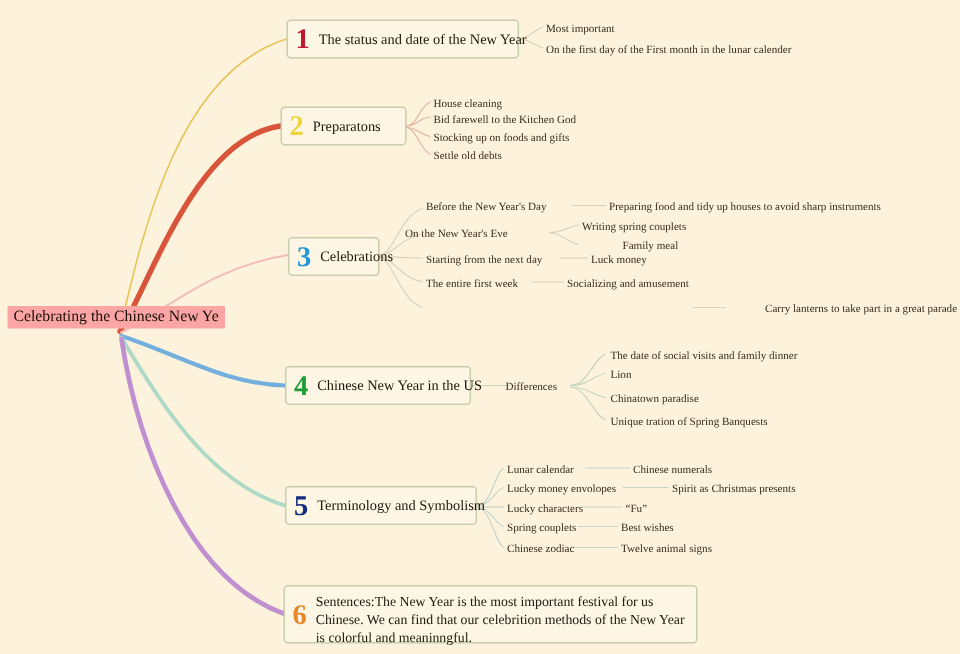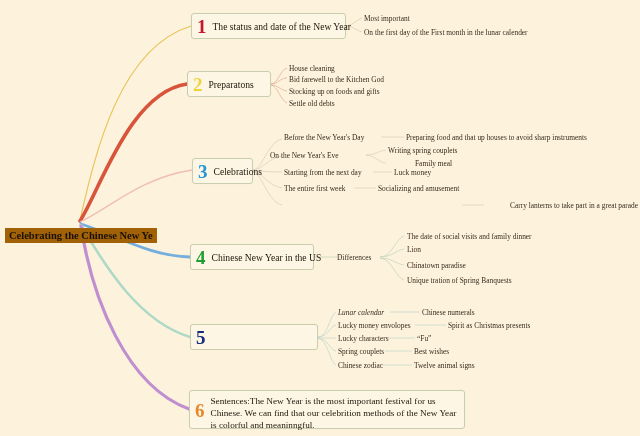--- a/index.html
+++ b/index.html
@@ -10,25 +10,25 @@
     overflow:hidden;
     position:relative;
   }
   #canvas{
     position:absolute;left:0;top:0;width:640px;height:436px;
   }
   svg#links{position:absolute;left:0;top:0;width:640px;height:436px;pointer-events:none;}
 
   .root-node{
     position:absolute;
-    left:5px; top:228px;
+    left:5px; top:204px;
     font-size:10.5px;
-    font-weight:bold;
+    font-weight:normal;
     color:#1a1008;
-    background:#a16207;
+    background:#fca5a5;
     padding:2px 4px;
     white-space:nowrap;
     z-index:5;
   }
 
   .mnode{
     position:absolute;
     background:#fdf6e4;
     border:1px solid #c9cfae;
     border-radius:3px;
@@ -153,41 +153,42 @@
 
   <div class="mnode" style="left:192px;top:158px;width:61px;height:26px;">
     <span class="mnum" style="color:#2196d8;">3</span>
     <span class="mlabel">Celebrations</span>
   </div>
   <div class="leaf" style="left:284px;top:133px;">Before the New Year's Day</div>
   <div class="leaf" style="left:270px;top:151px;">On the New Year's Eve</div>
   <div class="leaf" style="left:284px;top:168px;">Starting from the next day</div>
   <div class="leaf" style="left:284px;top:184px;">The entire first week</div>
 
-  <div class="leaf2" style="left:406px;top:133px;">Preparing food and that up houses to avoid sharp instruments</div>
+  <div class="leaf2" style="left:406px;top:133px;">Preparing food and tidy up houses to avoid sharp instruments</div>
   <div class="leaf2" style="left:388px;top:146px;">Writing spring couplets</div>
   <div class="leaf2" style="left:388px;top:159px;padding-left:27px;">Family meal</div>
   <div class="leaf2" style="left:394px;top:168px;">Luck money</div>
   <div class="leaf2" style="left:378px;top:184px;">Socializing and amusement</div>
   <div class="leaf2" style="left:486px;top:201px;padding-left:24px;">Carry lanterns to take part in a great parade</div>
 
   <div class="mnode" style="left:190px;top:244px;width:124px;height:26px;">
     <span class="mnum" style="color:#1e9e34;">4</span>
     <span class="mlabel">Chinese New Year in the US</span>
   </div>
   <div class="subhub" style="left:337px;top:253px;">Differences</div>
   <div class="leaf" style="left:407px;top:232px;">The date of social visits and family dinner</div>
   <div class="leaf" style="left:407px;top:245px;">Lion</div>
   <div class="leaf" style="left:407px;top:261px;">Chinatown paradise</div>
   <div class="leaf" style="left:407px;top:276px;">Unique tration of Spring Banquests</div>
 
   <div class="mnode" style="left:190px;top:324px;width:128px;height:26px;">
     <span class="mnum" style="color:#122d7d;">5</span>
-  </div>
-  <div class="leaf" style="left:338px;top:308px;font-style:italic;">Lunar calendar</div>
+    <span class="mlabel">Terminology and Symbolism</span>
+  </div>
+  <div class="leaf" style="left:338px;top:308px;">Lunar calendar</div>
   <div class="leaf" style="left:338px;top:321px;text-align:right;">Lucky money envolopes</div>
   <div class="leaf" style="left:338px;top:334px;">Lucky characters</div>
   <div class="leaf" style="left:338px;top:347px;">Spring couplets</div>
   <div class="leaf" style="left:338px;top:361px;">Chinese zodiac</div>
 
   <div class="leaf2" style="left:422px;top:308px;">Chinese numerals</div>
   <div class="leaf2" style="left:448px;top:321px;">Spirit as Christmas presents</div>
   <div class="leaf2" style="left:417px;top:334px;">“Fu”</div>
   <div class="leaf2" style="left:414px;top:347px;">Best wishes</div>
   <div class="leaf2" style="left:414px;top:361px;">Twelve animal signs</div>

